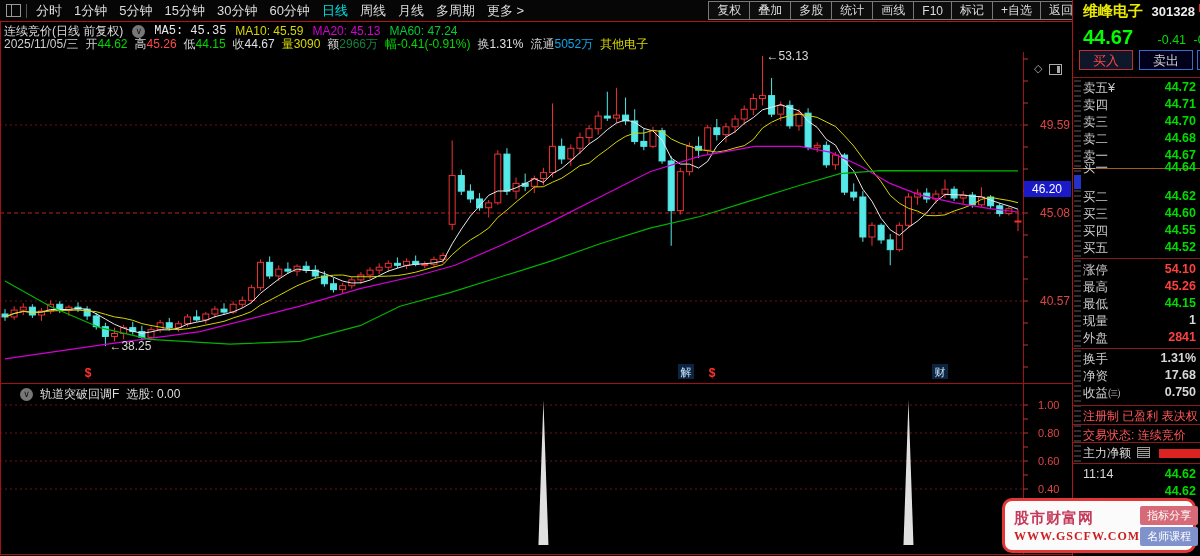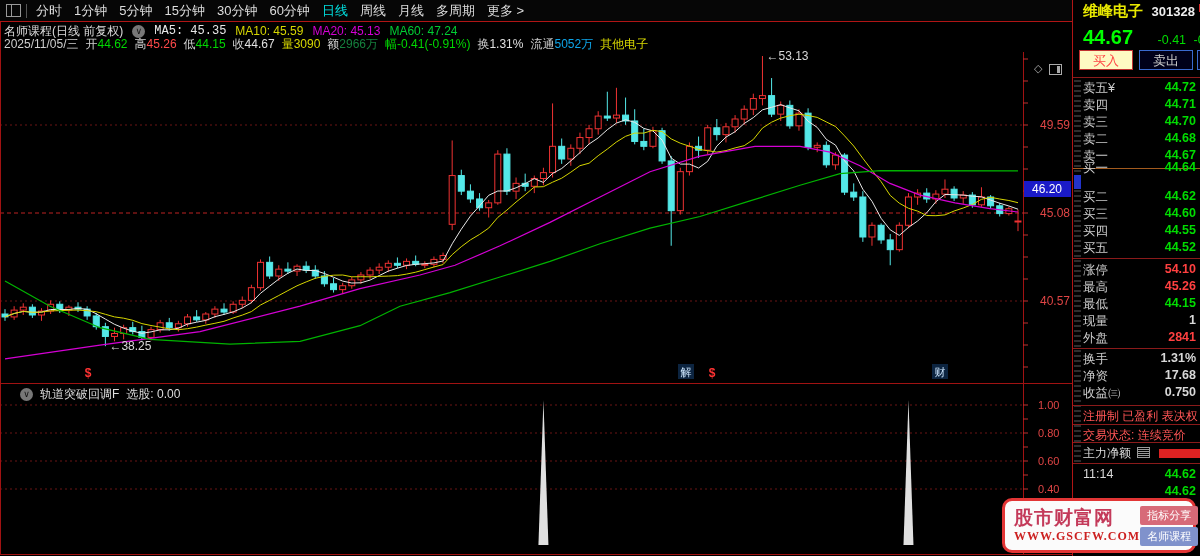--- a/index.html
+++ b/index.html
@@ -42,21 +42,21 @@
   #strip{position:absolute;left:1px;top:80px;width:7px;height:385px;
          background:repeating-linear-gradient(180deg,#2e2e2e 0 2px,#000 2px 5px);}
   #strip-blue{position:absolute;left:1px;top:175px;width:7px;height:14px;background:#2233cc;}
   .listicon{display:inline-block;width:11px;height:9px;border:1px solid #999;vertical-align:-1px;
             background:repeating-linear-gradient(180deg,transparent 0 1px,#999 1px 2px);}
   #flowbar{position:absolute;left:76px;top:4px;width:42px;height:9px;background:#dd2222;}
   
   #wm{position:absolute;left:1002px;top:498px;width:194px;height:55px;background:#fbfbfb;
       border:3px solid #e23535;border-radius:10px;box-sizing:border-box;z-index:9;
       display:flex;align-items:center;justify-content:space-between;padding:0 6px 0 9px;}
-  #wm-title{font-size:19px;font-weight:bold;color:#c43a5a;letter-spacing:1px;line-height:22px;}
+  #wm-title{font-size:15px;font-weight:bold;color:#c43a5a;letter-spacing:1px;line-height:22px;}
   #wm-url{font-family:"Liberation Serif",serif;font-size:12px;font-weight:bold;color:#cc2020;
           letter-spacing:1px;}
   .wm-badge{width:58px;font-size:11px;color:#fff;text-align:center;border-radius:2px;
             padding:2px 0;margin:2px 0;}
 </style>
 </head>
 <body>
 
 <div id="app">
 
@@ -370,24 +370,35 @@
     <span class="mitem" style="color: rgb(221, 221, 221);">1分钟</span>
     <span class="mitem" style="color: rgb(221, 221, 221);">5分钟</span>
     <span class="mitem" style="color: rgb(221, 221, 221);">15分钟</span>
     <span class="mitem" style="color: rgb(221, 221, 221);">30分钟</span>
     <span class="mitem" style="color: rgb(221, 221, 221);">60分钟</span>
     <span class="mitem" style="color: rgb(0, 224, 224);">日线</span>
     <span class="mitem" style="color: rgb(221, 221, 221);">周线</span>
     <span class="mitem" style="color: rgb(221, 221, 221);">月线</span>
     <span class="mitem" style="color: rgb(221, 221, 221);">多周期</span>
     <span class="mitem" style="color: rgb(221, 221, 221);">更多 &gt;</span>
+    <div class="mright">
+      <span class="mcell">复权</span>
+      <span class="mcell">叠加</span>
+      <span class="mcell">多股</span>
+      <span class="mcell">统计</span>
+      <span class="mcell">画线</span>
+      <span class="mcell">F10</span>
+      <span class="mcell">标记</span>
+      <span class="mcell">+自选</span>
+      <span class="mcell">返回</span>
+    </div>
   </div>
 
   <div id="info2">
-    <span style="color:#ddd">名师课程(日线 前复权)</span>
+    <span style="color:#ddd">连续竞价(日线 前复权)</span>
     <span class="circ">∨</span>
     <span style="color: rgb(232, 232, 232); font-family: Liberation Mono, monospace;">MA5: 45.35</span>
     <span style="color: rgb(214, 214, 0);">MA10: 45.59</span>
     <span style="color: rgb(212, 0, 212);">MA20: 45.13</span>
     <span style="color: rgb(0, 204, 51);">MA60: 47.24</span>
   </div>
 
   <div id="info3">
     <span style="color:#cfcfcf">2025/11/05/三</span>
     <span class="pair"><span style="color: rgb(207, 207, 207);">开</span><span style="color: rgb(0, 216, 0);">44.62</span></span>
@@ -420,21 +431,21 @@
       <span style="color:#eee;font-weight:bold;font-size:13px;margin-left:5px">301328</span>
       <span style="color:#ff3333;font-size:11px;vertical-align:4px">R</span>
     </div>
 
     <div class="rp-row" style="top:26px;height:22px">
       <span style="color:#00ff00;font-weight:bold;font-size:20px">44.67</span>
       <span class="g" style="margin-left:21px">-0.41</span>
       <span class="g" style="margin-left:4px">-0.91%</span>
     </div>
 
-    <div class="rp-btn" style="left:6px;top:50px;color:#ff4545;border:1px solid #c03030;background:#fef9c3">买入</div>
+    <div class="rp-btn" style="left:6px;top:50px;color:#ff4545;border:1px solid #c03030;background:#0f172a">买入</div>
     <div class="rp-btn" style="left:66px;top:50px;color:#ccc;border:1px solid #3a6ad0;background:#00001a">卖出</div>
     <div class="rp-btn" style="left:124px;top:50px;width:12px;border:1px solid #3a6ad0;background:#00001a"></div>
 
     <div class="rp-sep" style="top:77px"></div>
 
     <div class="rp-row" style="top:80px"><span>卖五¥</span><span class="rp-val g">44.72</span></div>
     <div class="rp-row" style="top:97px"><span>卖四</span><span class="rp-val g">44.71</span></div>
     <div class="rp-row" style="top:114px"><span>卖三</span><span class="rp-val g">44.70</span></div>
     <div class="rp-row" style="top:131px"><span>卖二</span><span class="rp-val g">44.68</span></div>
     <div class="rp-row" style="top:148px"><span>卖一</span><span class="rp-val g">44.67</span></div>

